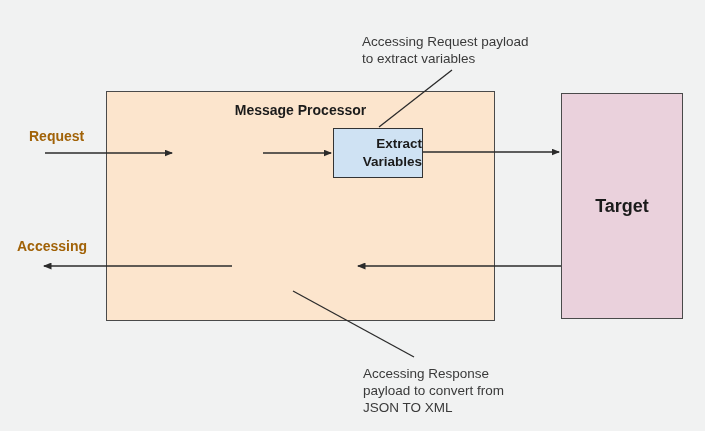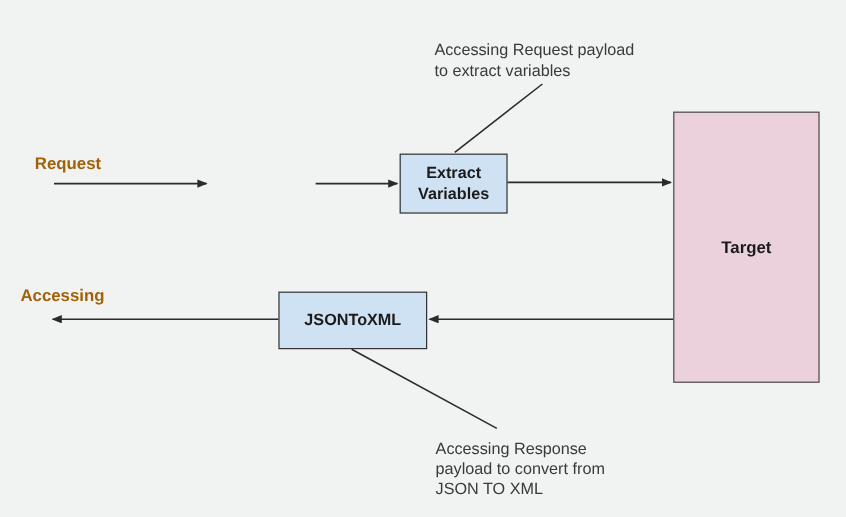--- a/index.html
+++ b/index.html
@@ -34,37 +34,37 @@
     font-size: 14px;
     color: #1b1b1b;
   }
   .target {
     left: 561px; top: 93px; width: 122px; height: 226px;
     background: var(--target-fill, #ead1dc);
     display: flex;
     align-items: center;
     justify-content: center;
     font-weight: bold;
-    font-size: 14px;
+    font-size: 18px;
     color: #1b1b1b;
   }
   .policy-box {
     background: var(--policy-fill, #cfe2f3);
     border: 1.5px solid var(--border-color-dark, #333333);
     display: flex;
     align-items: center;
     justify-content: center;
     text-align: center;
     font-weight: bold;
     font-size: 13.5px;
     line-height: 1.3;
     color: #1b1b1b;
   }
   .quota    { left: 174px; top: 128px; width: 89px;  height: 50px; }
-  .extract  { left: 333px; top: 128px; width: 90px;  height: 50px; }
+  .extract  { left: 333px; top: 128px; width: 90px;  height: 50px; text-align: right; }
   .json2xml { left: 232px; top: 243px; width: 124px; height: 48px; }
   .flow-label {
     position: absolute;
     font-weight: bold;
     font-size: 14px;
     color: #a16207;
     white-space: nowrap;
   }
   .request-label  { left: 29px; top: 128px; }
   .response-label { left: 17px; top: 238px; }
@@ -86,33 +86,33 @@
   svg.overlay line {
     stroke: #2b2b2b;
     stroke-width: 1.3;
   }
 </style>
 </head>
 <body>
 
 <div class="canvas">
 
+  <div class="shape container-box processor">
+    <div class="processor-title">Message Processor</div>
+  </div>
 
   <div class="shape container-box target">
     <span>Target</span>
   </div>
 
 
   <div class="shape policy-box extract">
     <span>Extract Variables</span>
   </div>
 
-  <div class="shape policy-box json2xml">
-    <span>JSONToXML</span>
-  </div>
 
   <div class="flow-label request-label">Request</div>
 
   <div class="flow-label response-label">Accessing</div>
 
   <div class="annotation annotation-top">Accessing Request payload
 to extract variables</div>
 
   <div class="annotation annotation-bottom">Accessing Response
 payload to convert from

